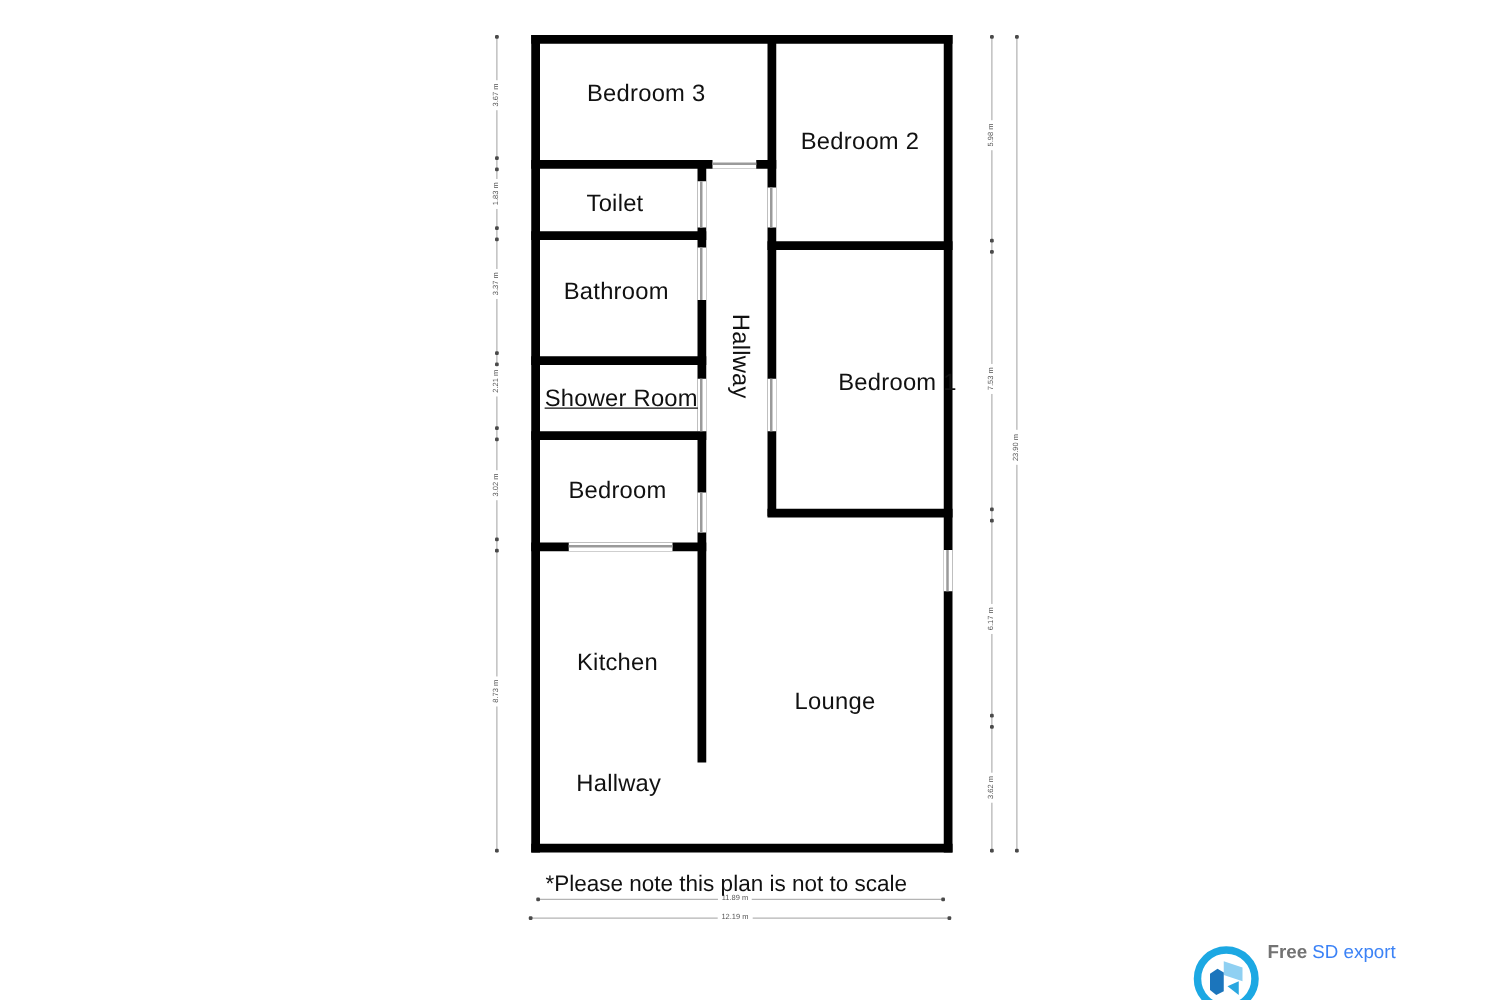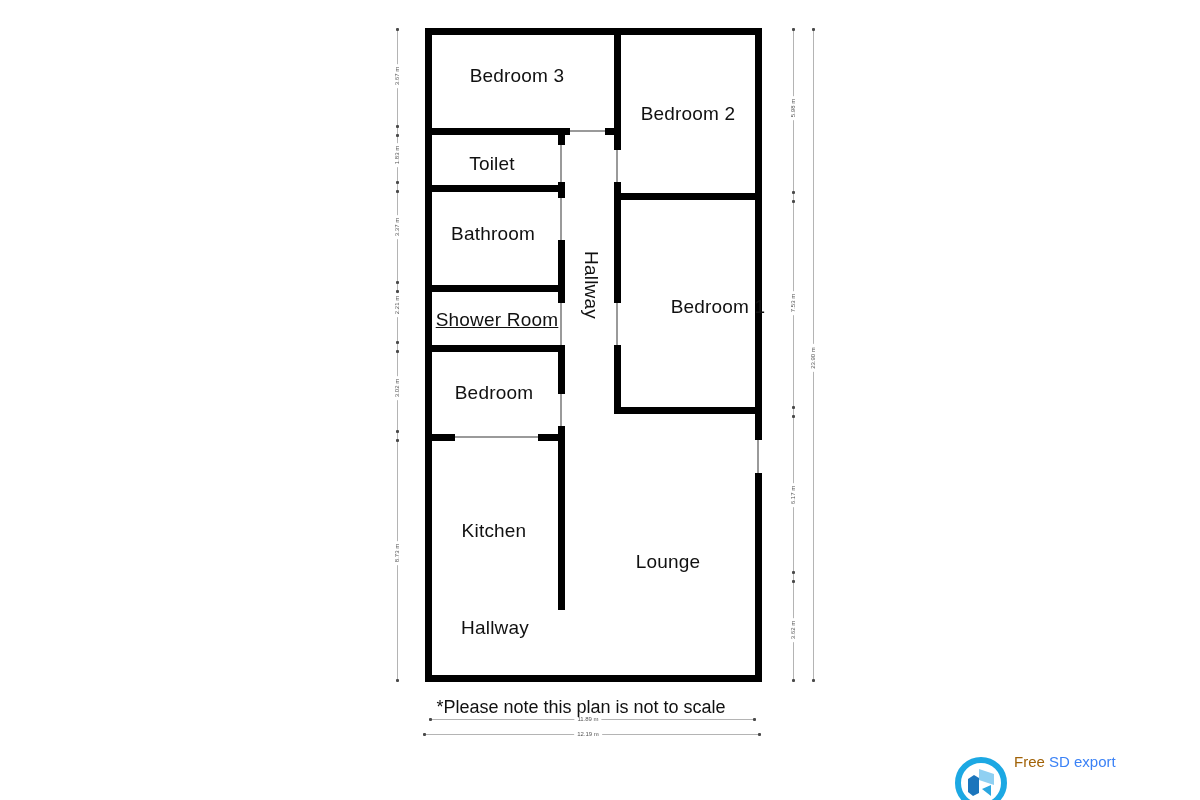--- a/index.html
+++ b/index.html
@@ -46,21 +46,21 @@
   }
 
   
   .brand{position:absolute;left:950px;top:748px;width:250px;height:52px;}
   .brand-ring{
     position:absolute;left:5px;top:9px;width:40px;height:40px;
     border:6px solid #1ca8e3;border-radius:50%;background:#fff;
   }
   .brand-icon-svg{position:absolute;left:4px;top:4px;}
   .brand-top{position:absolute;left:64px;top:5px;font-size:15px;white-space:nowrap;}
-  .brand-free{font-weight:400;color:#a16207;}
+  .brand-free{font-weight:700;color:#737373;}
   .brand-export{font-weight:400;color:#3b82f6;}
   .brand-name{
     position:absolute;left:62px;top:20px;font-size:30px;line-height:1;
     font-weight:600;color:#4d4d4d;letter-spacing:-0.5px;white-space:nowrap;
   }
 </style>
 </head>
 <body>
 
 <div id="stage">

